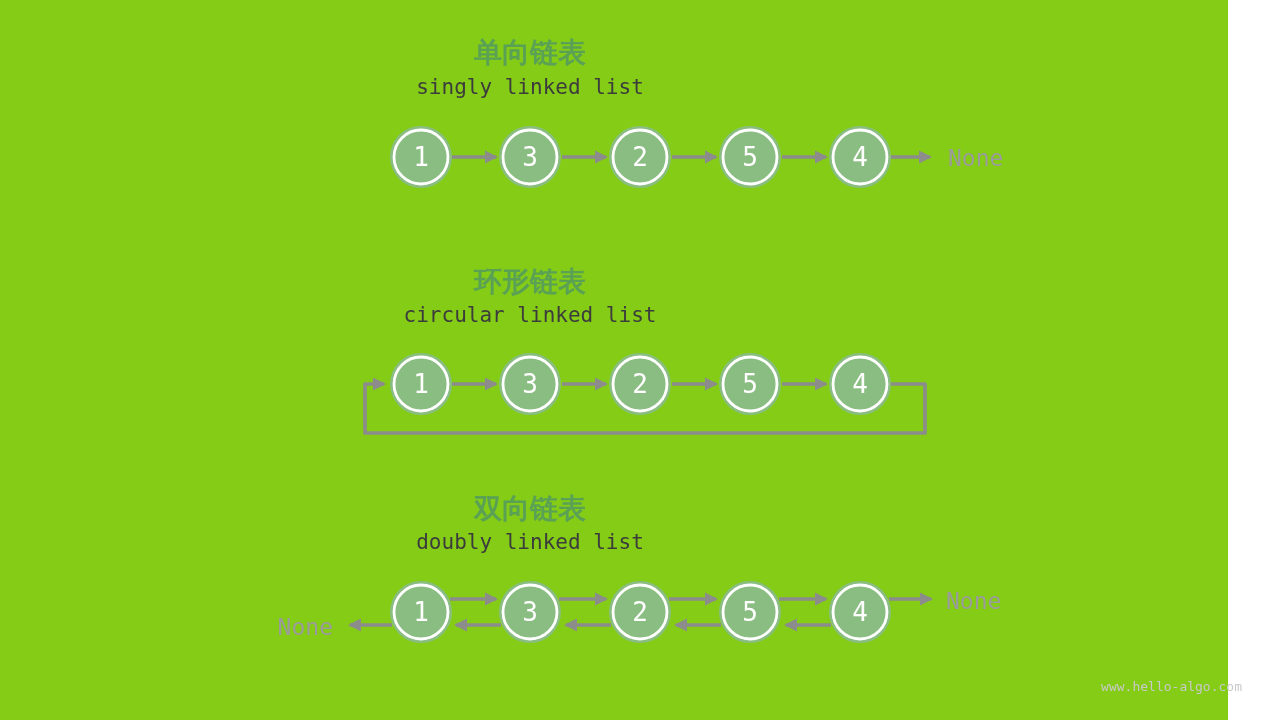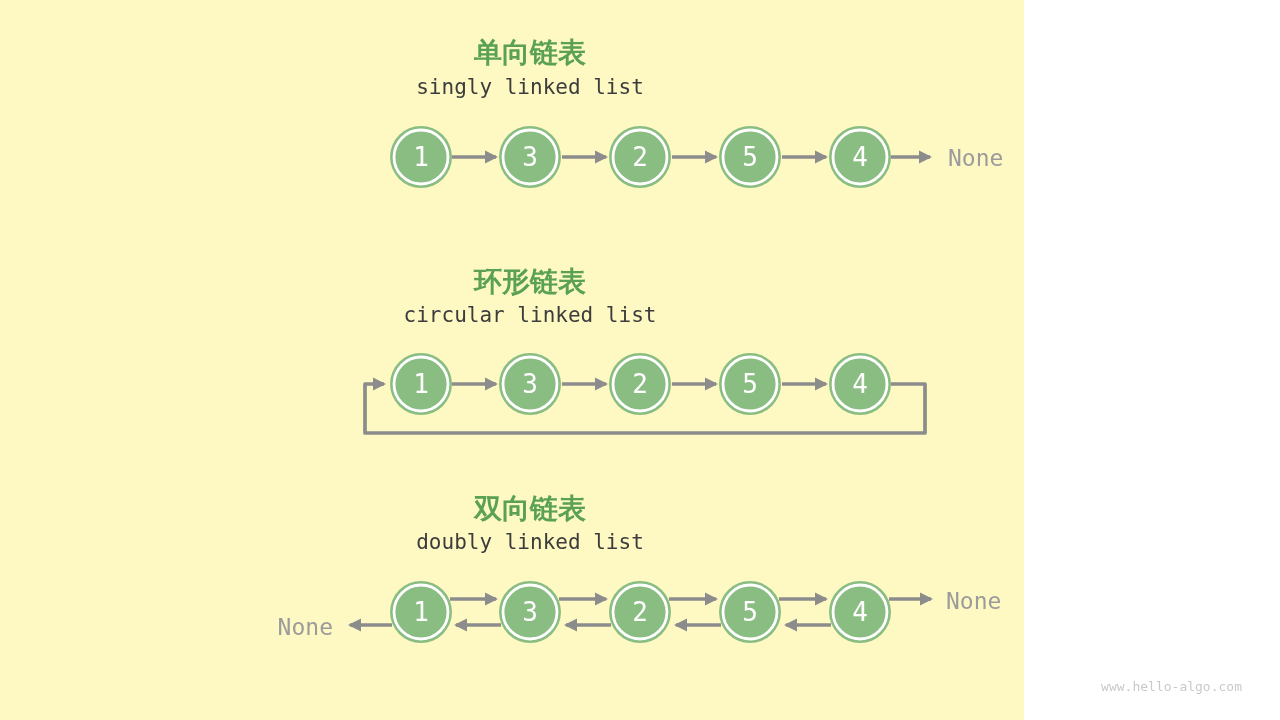--- a/index.html
+++ b/index.html
@@ -5,23 +5,23 @@
   html, body {
     margin: 0;
     padding: 0;
     background: #ffffff;
     width: 1280px;
     height: 720px;
     overflow: hidden;
   }
   .stage {
     position: relative;
-    width: 1024px;
+    width: 1228px;
     height: 720px;
-    background: #fef9c3;
+    background: #84cc16;
   }
   svg { display: block; }
   .title-zh {
     font-family: "DejaVu Sans", "Liberation Sans", sans-serif;
     font-weight: bold;
     font-size: 28px;
     fill: #5aa155;
     text-anchor: middle;
   }
   .title-en {

